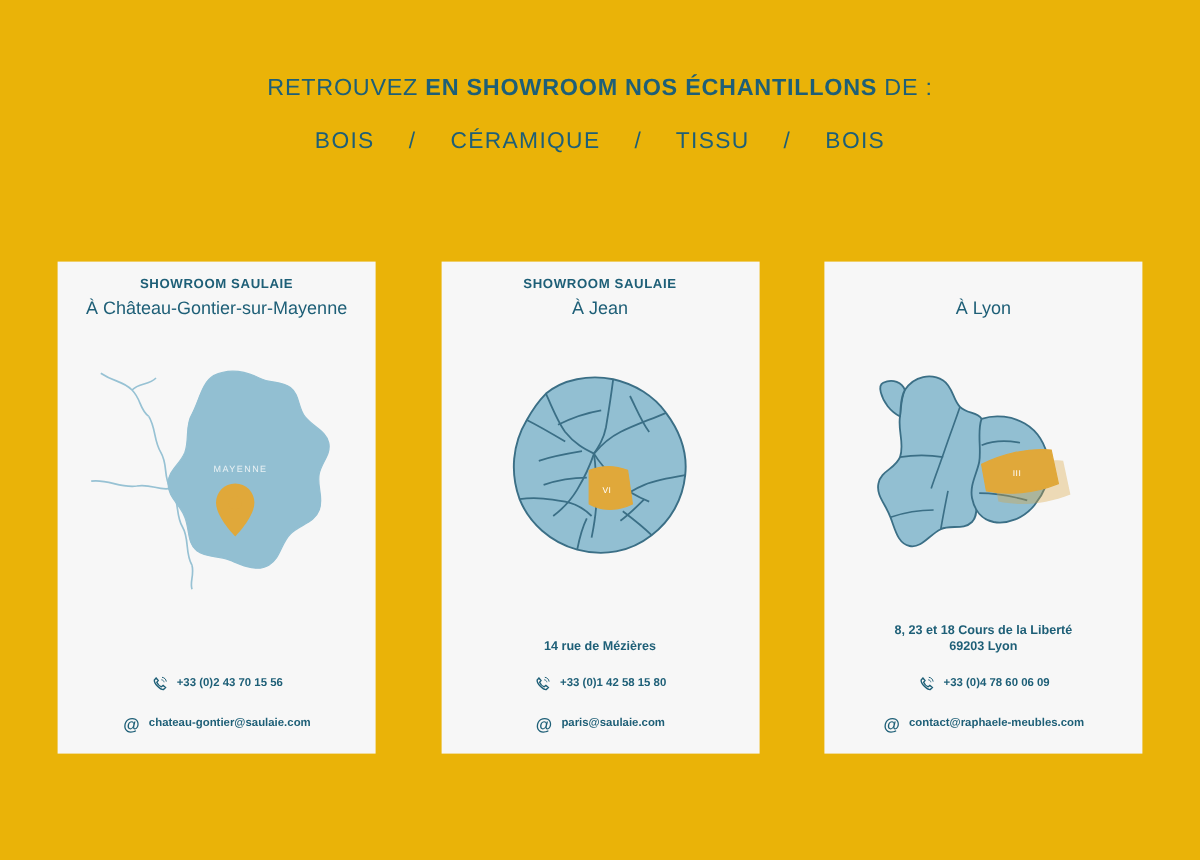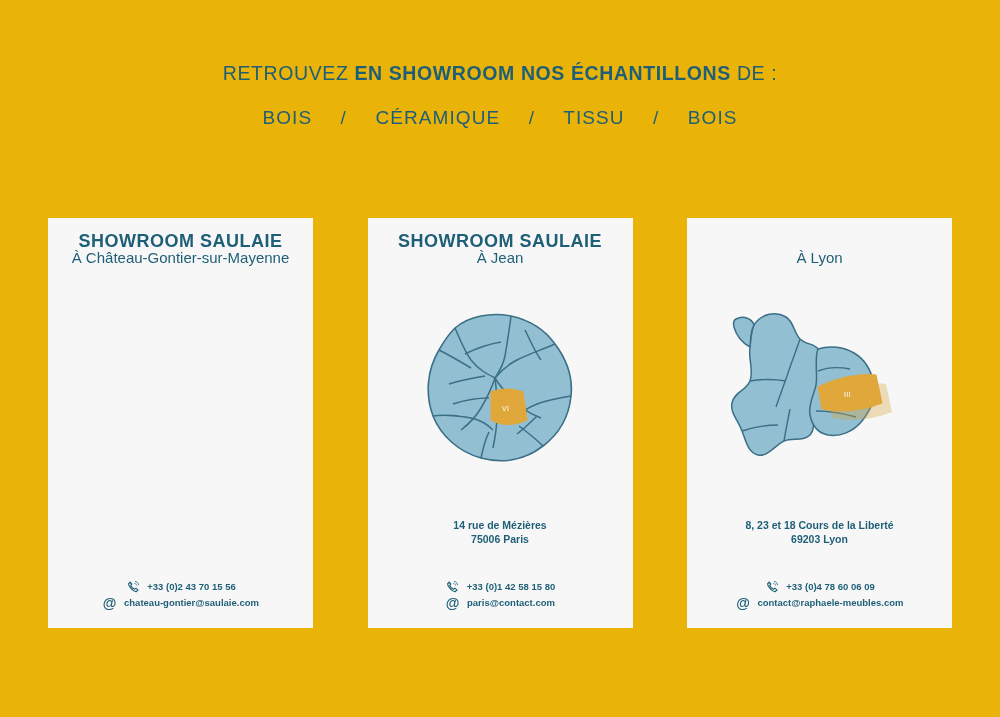--- a/index.html
+++ b/index.html
@@ -66,21 +66,21 @@
     height: 410px;
     background: #f7f7f7;
     position: relative;
   }
 
   .card-title {
     position: absolute;
     top: 13px;
     left: 0; right: 0;
     text-align: center;
-    font-size: 18px;
+    font-size: 11px;
     font-weight: 700;
     color: #1e5f77;
     letter-spacing: 0.5px;
   }
   .card-subtitle {
     position: absolute;
     top: 31px;
     left: 0; right: 0;
     text-align: center;
     font-size: 15px;
@@ -110,21 +110,21 @@
     font-weight: 700;
   }
 
   .contacts {
     position: absolute;
     bottom: 18px;
     left: 0; right: 0;
     display: flex;
     flex-direction: column;
     align-items: center;
-    gap: 1px;
+    gap: 18px;
   }
   .contact-row {
     display: flex;
     align-items: center;
     gap: 7px;
     font-size: 9.5px;
     color: #1e5f77;
     font-weight: 700;
   }
   .contact-row .ico {
@@ -172,20 +172,49 @@
     <span class="sep">/</span>
     <span class="word">BOIS</span>
   </div>
 
   <div class="cards">
 
     <div class="card">
       <div class="card-title">SHOWROOM SAULAIE</div>
       <div class="card-subtitle">À Château-Gontier-sur-Mayenne</div>
 
+      <div class="map-wrap">
+        <svg width="230" height="210" viewBox="0 0 230 210">
+
+          <g stroke="#92bfd2" stroke-width="1.4" fill="none" opacity="0.95">
+            <path d="M18 22 C30 30 36 28 44 36 C52 44 50 52 58 58"></path>
+            <path d="M44 36 C50 30 58 32 64 26"></path>
+            <path d="M58 58 C64 68 62 78 68 88 C74 98 70 108 76 118"></path>
+            <path d="M10 112 C24 110 34 118 48 116 C60 114 66 120 76 118"></path>
+            <path d="M76 118 C84 128 80 140 86 150 C92 160 88 172 94 182"></path>
+            <path d="M94 182 C96 190 92 196 94 202"></path>
+            <path d="M76 118 C90 116 98 122 110 120"></path>
+          </g>
+
+          <path d="M112 24 C124 18 138 20 150 26 C160 31 168 28 176 34
+                   C184 40 182 50 188 58 C195 67 206 70 208 80
+                   C210 90 202 96 200 106 C198 117 204 126 200 136
+                   C196 147 184 148 176 156 C168 164 168 176 158 182
+                   C148 188 136 182 126 178 C116 174 106 176 98 170
+                   C90 164 92 152 88 142 C84 131 74 126 74 114
+                   C74 103 84 98 88 88 C92 77 88 66 94 56
+                   C100 45 102 30 112 24 Z" fill="#92bfd2" stroke="#92bfd2" stroke-width="1"></path>
+          <text class="mayenne-label" x="112" y="104">MAYENNE</text>
+
+          <g>
+            <path d="M130 114 C139 114 146 121 146 130 C146 142 130 158 130 158 C130 158 114 142 114 130 C114 121 121 114 130 114 Z" fill="#e0a83a"></path>
+            <circle cx="130" cy="130" r="5.5" fill="#e0a83a"></circle>
+          </g>
+        </svg>
+      </div>
 
 
       <div class="contacts">
         <div class="contact-row">
           <span class="ico">
             <svg width="14" height="14" viewBox="0 0 24 24" fill="none" stroke="#1e5f77" stroke-width="2" stroke-linecap="round">
               <path d="M7 3.5 L10 7 L8 9.5 C9 12 12 15 14.5 16 L17 14 L20.5 17 L17.5 20 C13 20.5 4 11.5 4.5 6.5 Z"></path>
               <path d="M16 2.5 C19 3 21 5 21.5 8" stroke-width="1.4"></path>
               <path d="M15 6 C17 6.3 18 7.4 18.3 9" stroke-width="1.2"></path>
             </svg>
@@ -234,37 +263,36 @@
 
           <g>
             <path d="M96 98 C106 94 118 94 128 98 L132 126 C120 132 106 132 96 126 Z" fill="#e0a83a" stroke="#e0a83a" stroke-width="1"></path>
             <text class="dist-label" x="107" y="117">VI</text>
           </g>
         </svg>
       </div>
 
       <div class="addr">
         <div>14 rue de Mézières</div>
-        <div>75006 Paris</div>
       </div>
 
       <div class="contacts">
         <div class="contact-row">
           <span class="ico">
             <svg width="14" height="14" viewBox="0 0 24 24" fill="none" stroke="#1e5f77" stroke-width="2" stroke-linecap="round">
               <path d="M7 3.5 L10 7 L8 9.5 C9 12 12 15 14.5 16 L17 14 L20.5 17 L17.5 20 C13 20.5 4 11.5 4.5 6.5 Z"></path>
               <path d="M16 2.5 C19 3 21 5 21.5 8" stroke-width="1.4"></path>
               <path d="M15 6 C17 6.3 18 7.4 18.3 9" stroke-width="1.2"></path>
             </svg>
           </span>
           <span>+33 (0)1 42 58 15 80</span>
         </div>
         <div class="contact-row">
           <span class="ico at-ico">@</span>
-          <span>paris@contact.com</span>
+          <span>paris@saulaie.com</span>
         </div>
       </div>
     </div>
 
     <div class="card">
       <div class="card-subtitle">À Lyon</div>
 
       <div class="map-wrap">
         <svg width="220" height="210" viewBox="0 0 220 210">
           <g fill="#92bfd2" stroke="#3b6f86" stroke-width="1.5" stroke-linejoin="round">

